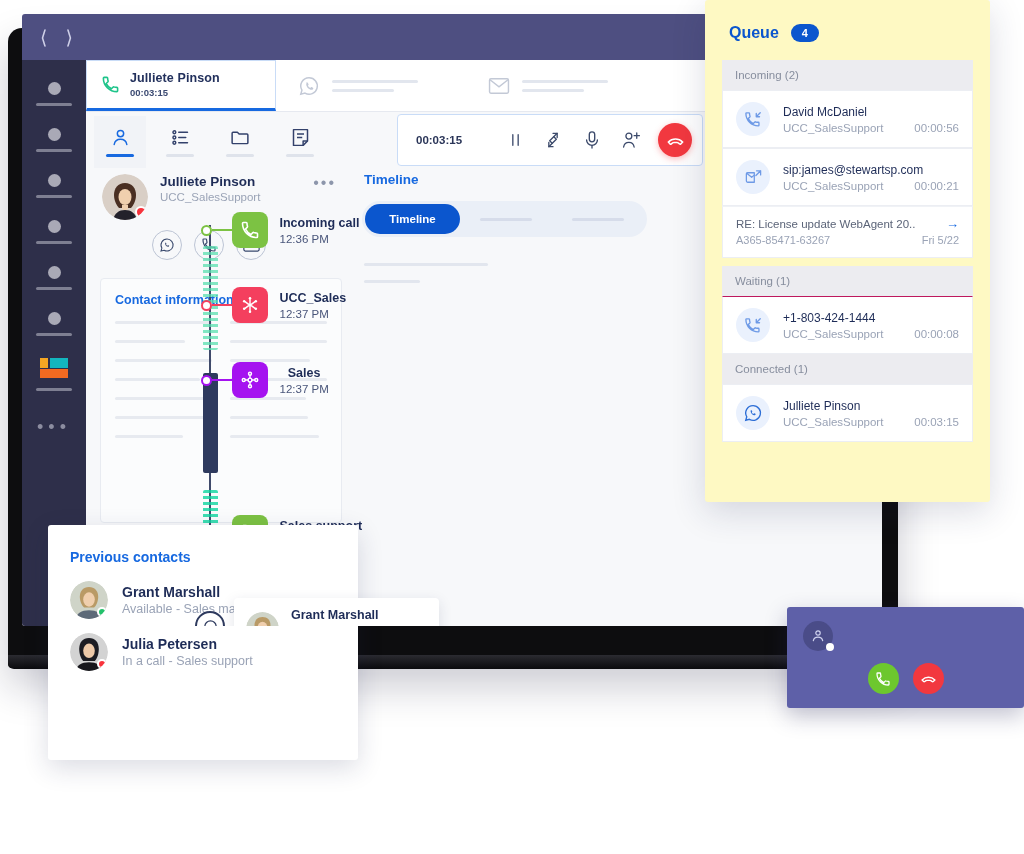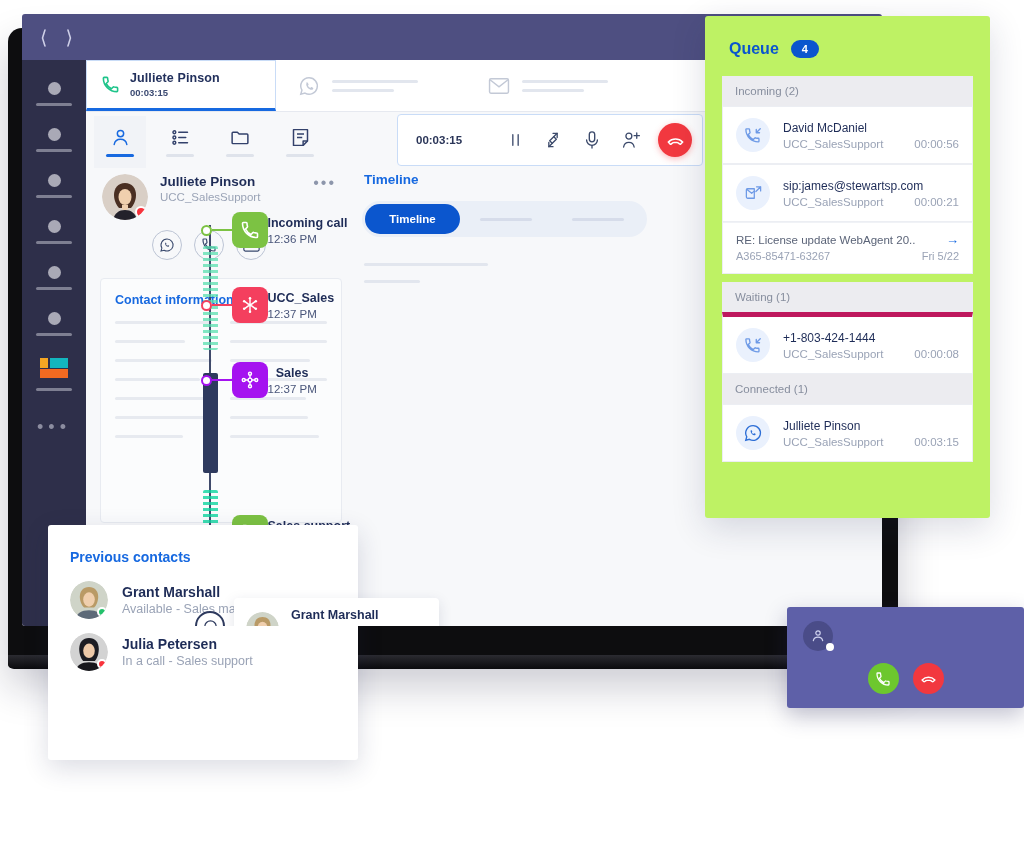--- a/index.html
+++ b/index.html
@@ -148,21 +148,21 @@
 
   .tl-skel { margin-left:2px; }
   #tl-axis { position:absolute; left:123px; top:165px; width:2px; height:370px; background:#3f4a6b; }
   .tl-row { position:absolute; display:flex; align-items:center; }
   .tl-node { width:11px; height:11px; border-radius:50%; background:#fff; border:2px solid; flex:none; margin-left:-4.5px;}
   .tl-connector { width:20px; height:2px; }
   .tl-tile {
     width:36px; height:36px; border-radius:8px; display:flex; align-items:center; justify-content:center;
     color:#fff; flex:none;
   }
-  .tl-text { }
+  .tl-text { margin-left:12px; }
   .tl-label { font-size:12.5px; font-weight:700; color:#1e2c57; }
   .tl-time { font-size:11.5px; color:#49557a; margin-top:3px; }
 
   .headset-node {
     position:absolute; width:30px; height:30px; border-radius:50%; background:#fff;
     border:2px solid #2e3a5e; display:flex; align-items:center; justify-content:center;
     left:109px; z-index:3;
   }
   .seg-bar { position:absolute; left:117px; width:15px; border-radius:2px; }
 
@@ -173,23 +173,22 @@
   .person-card {
     position:absolute; background:#fff; border-radius:4px; padding:10px 16px 10px 12px;
     box-shadow:0 4px 14px rgba(30,40,80,.13); display:flex; align-items:center; gap:12px; z-index:4;
   }
   .pc-name { font-size:12.5px; font-weight:700; color:#1e2c57; }
   .pc-sub { font-size:11.5px; color:#98a1b4; margin-top:2px; }
 
   
   #queue-panel {
     position:absolute; left:705px; top:0; width:285px; height:502px;
-    background:#bef264; border-radius:3px; box-shadow:0 10px 34px rgba(30,40,80,.16);
+    background:#fef9c3; border-radius:3px; box-shadow:0 10px 34px rgba(30,40,80,.16);
     overflow:hidden;
-    margin-top:16px;
   }
   #queue-header { display:flex; align-items:center; gap:12px; padding:24px 0 18px 24px; }
   #queue-title { color:#0b56ce; font-size:16px; font-weight:700; }
   #queue-badge {
     background:#0b56ce; color:#fff; font-size:11px; font-weight:700;
     padding:3px 11px; border-radius:10px;
   }
   .q-section { margin:0 17px; background:#ececf0; padding:9px 13px; font-size:11.5px; color:#878e9e; }
   .q-item {
     margin:0 17px; border:1px solid #eceef3; border-top:none;
@@ -659,21 +658,21 @@
         <span class="q-arrow">→</span>
       </div>
       <div class="q-sub-row2">
         <span class="q-sub-id">A365-85471-63267</span>
         <span class="q-sub-date">Fri 5/22</span>
       </div>
     </div>
 
     <div class="q-spacer"></div>
     <div class="q-section">Waiting (1)</div>
-    <div class="q-item" style="border-top:5px solid #be185d">
+    <div class="q-item" style="border-top:1px solid #be185d">
       <span class="q-ico">
         <svg width="19" height="19" viewBox="0 0 24 24" fill="none" stroke="#6e9ae6" stroke-width="1.7" stroke-linecap="round" stroke-linejoin="round">
           <path d="M5.6 11c1.3 2.6 3.5 4.8 6.1 6.1l2-2c.3-.3.6-.4.9-.2 1 .4 2.2.6 3.4.6.5 0 .9.4.9.9v2.8c0 .5-.4.9-.9.9C9.4 20.1 2.4 13.1 2.4 4.5c0-.5.4-.9.9-.9h2.8c.5 0 .9.4.9.9 0 1.2.2 2.4.6 3.4.1.3 0 .6-.2.9l-2 2z"></path>
           <path d="M20.5 3.5l-5 5M15.5 4.4v4.1h4.1"></path>
         </svg>
       </span>
       <span class="q-body">
         <div class="q-name">+1-803-424-1444</div>
         <div class="q-meta">
           <span class="q-queue">UCC_SalesSupport</span>

